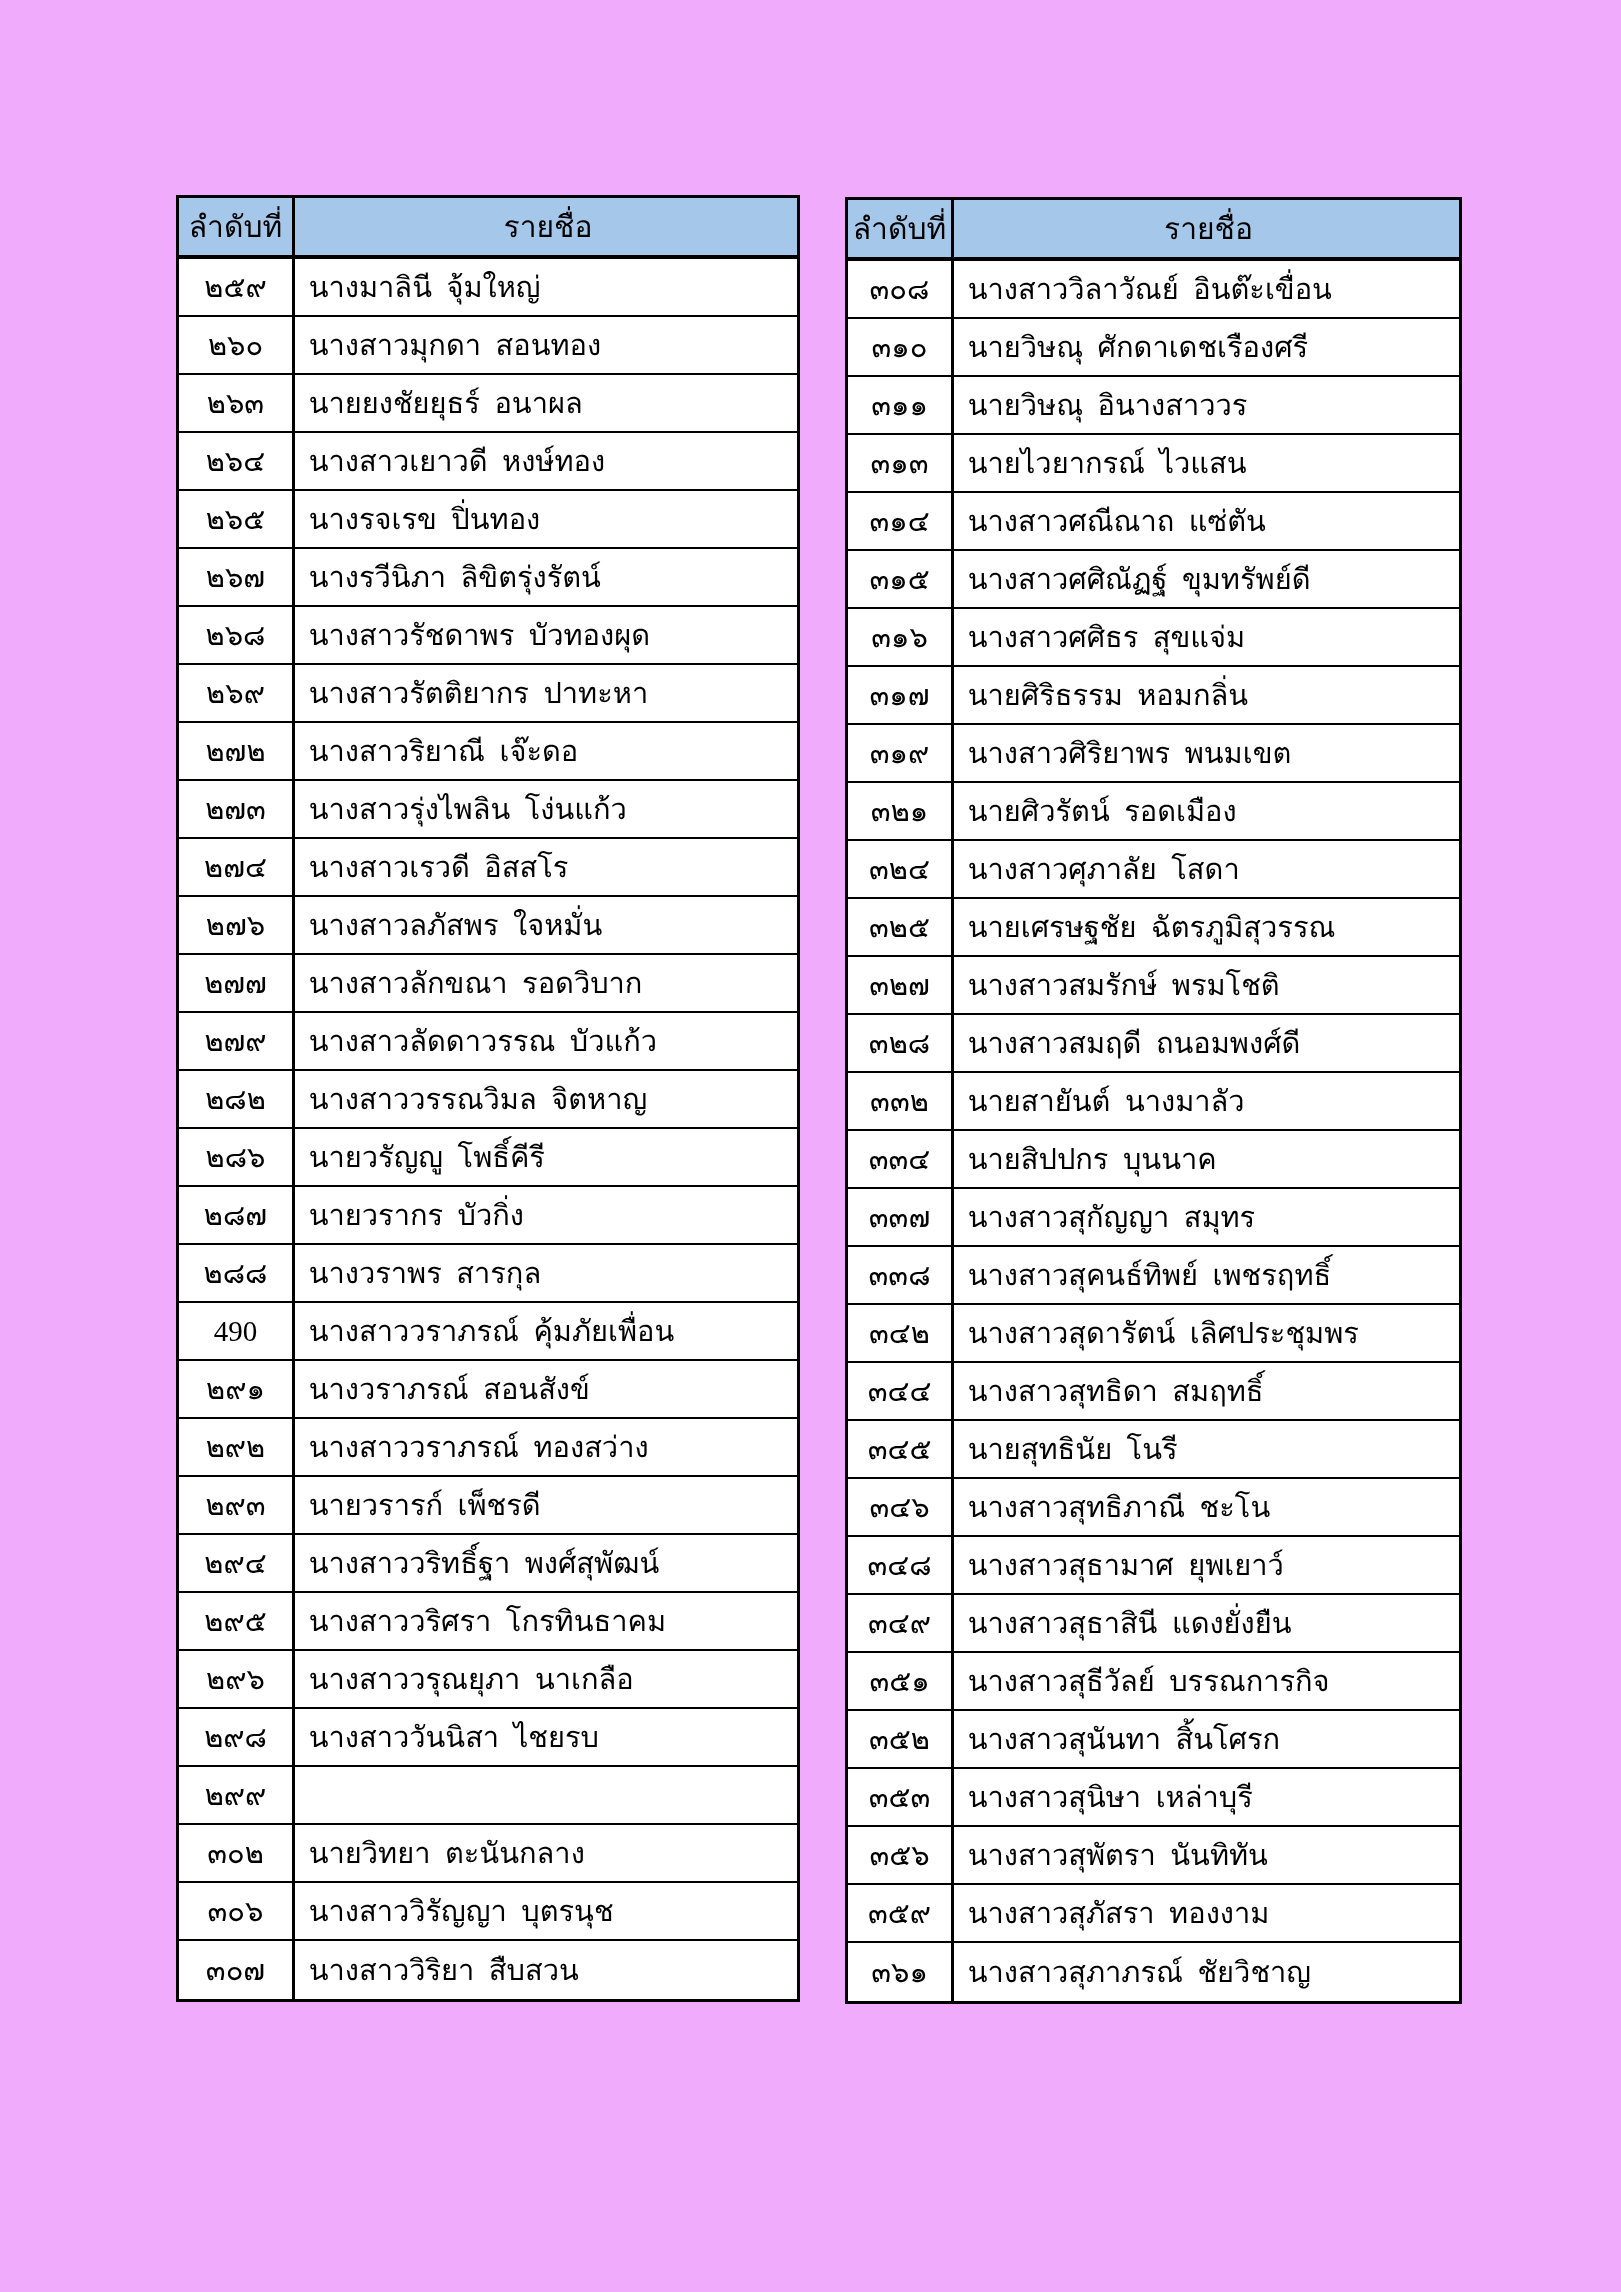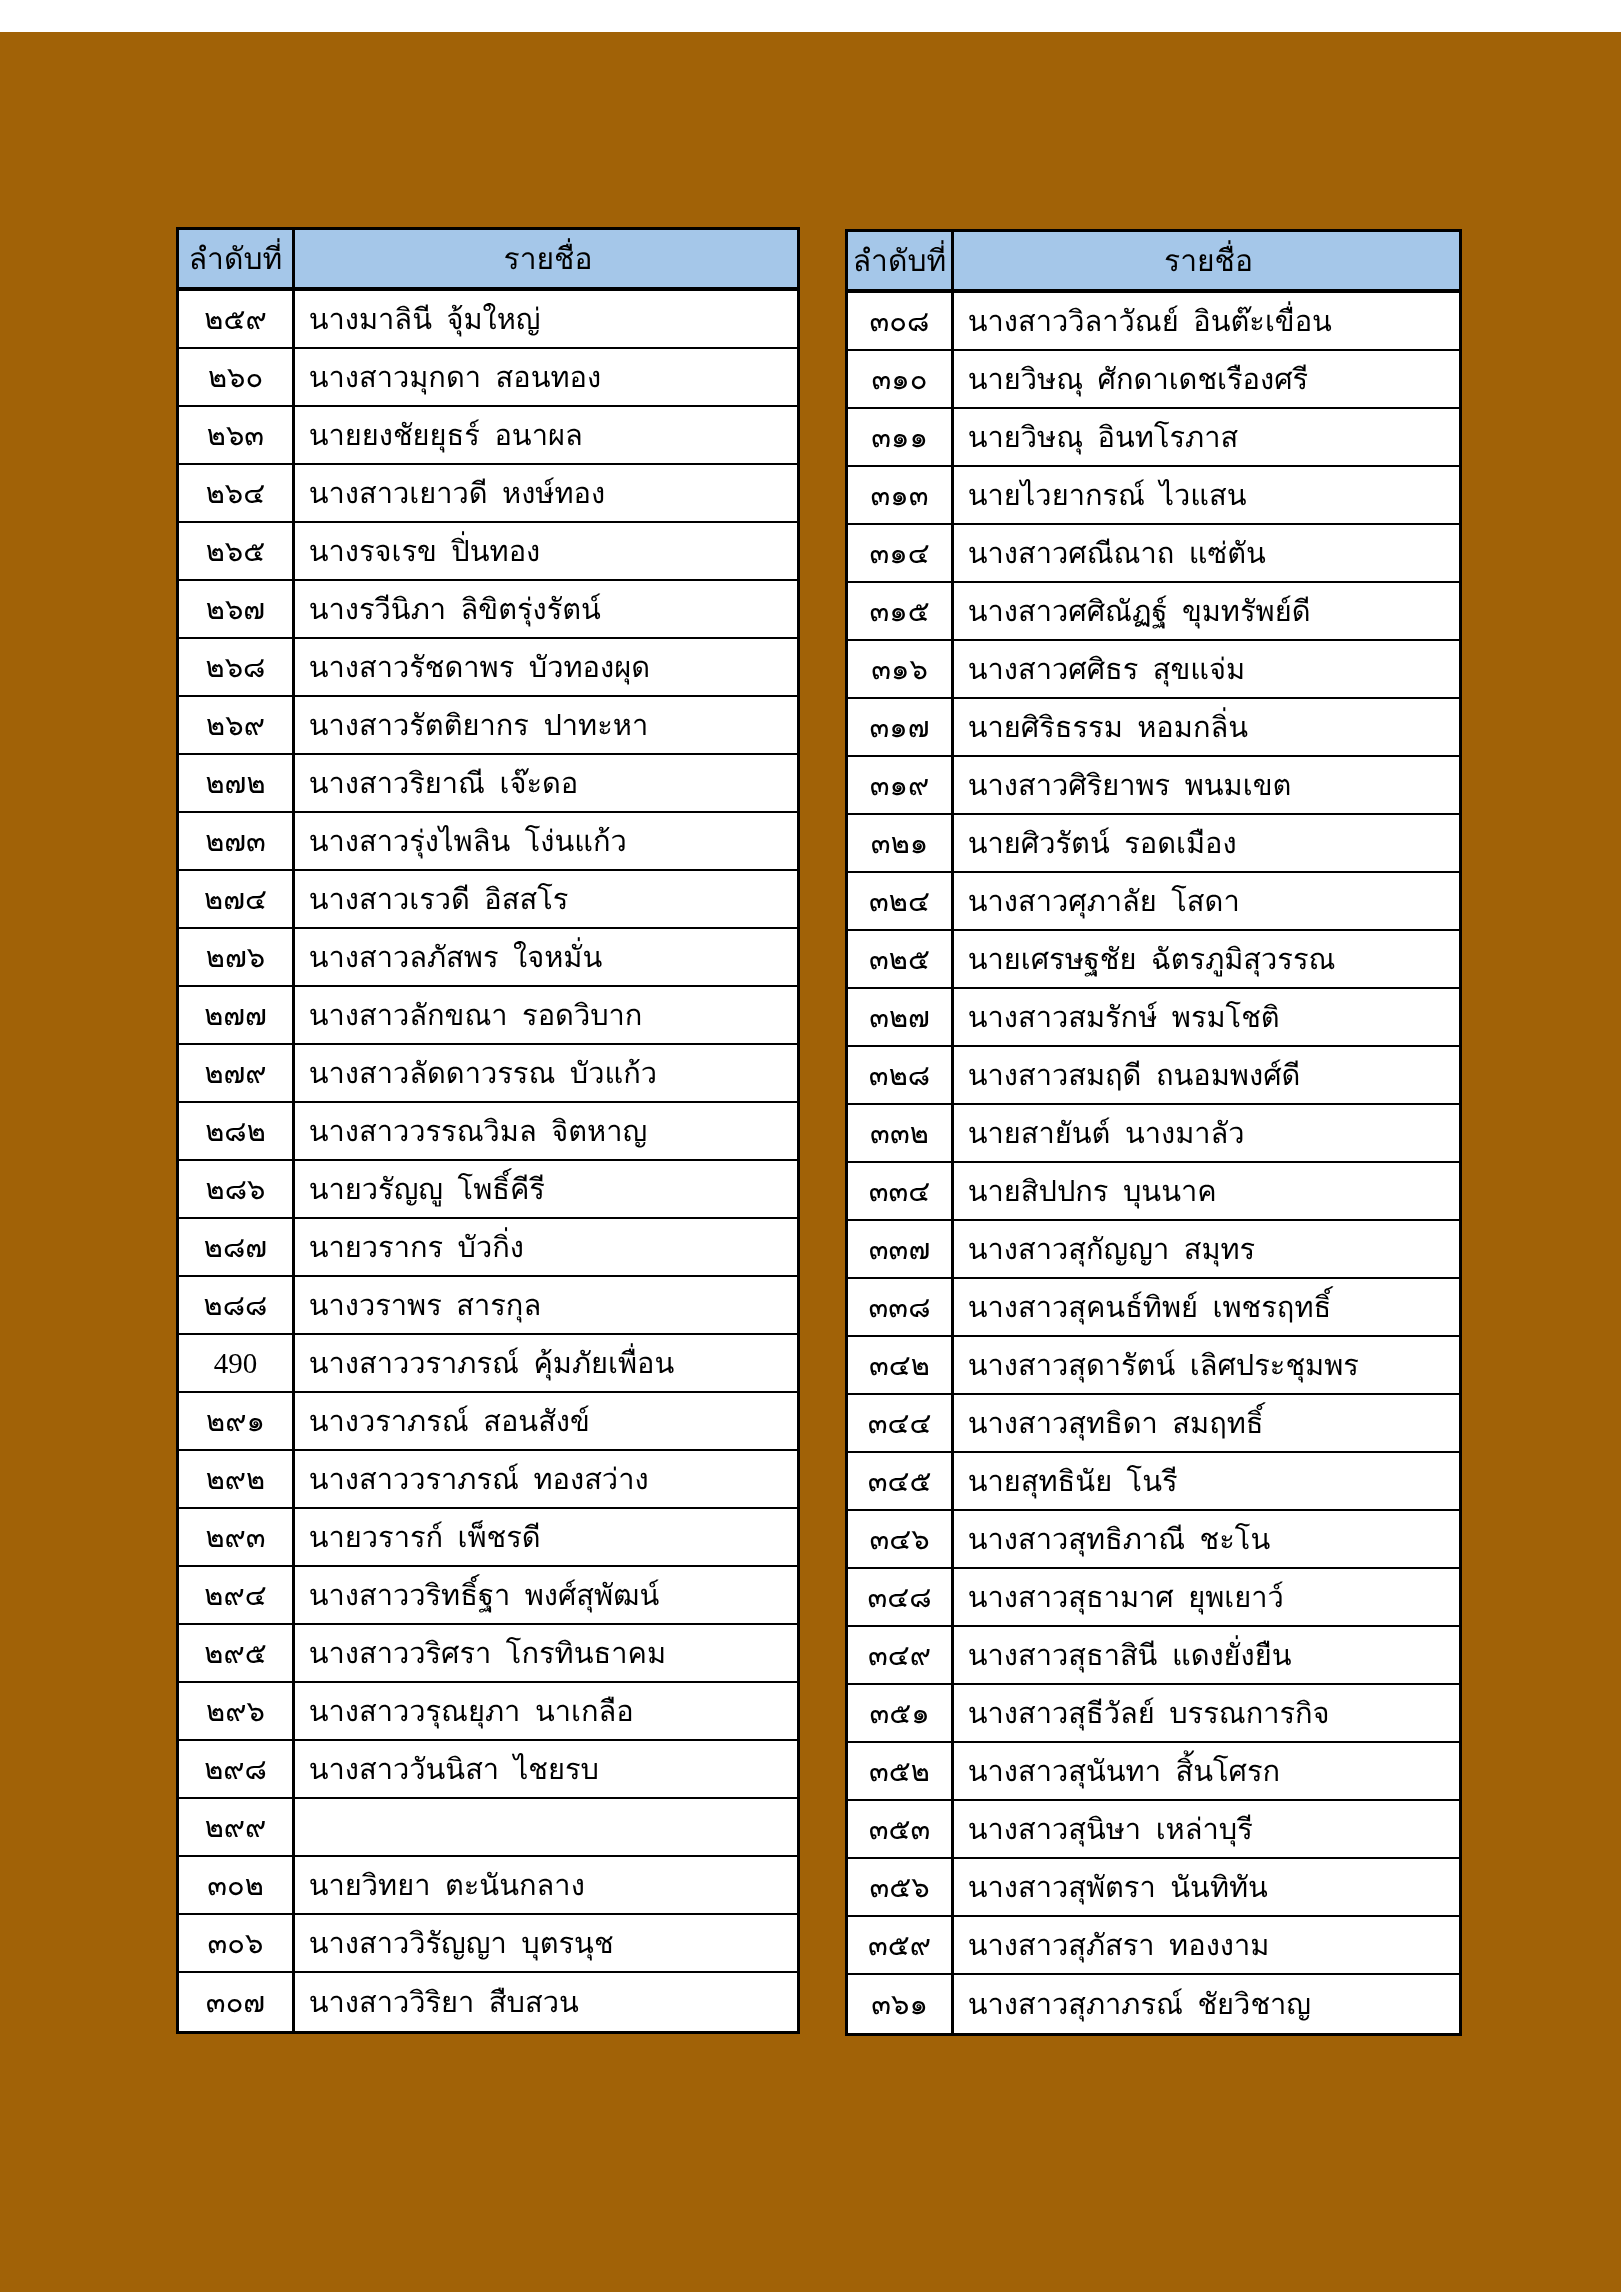--- a/index.html
+++ b/index.html
@@ -4,21 +4,21 @@
 <style>
   html, body { margin: 0; padding: 0; }
   body {
     width: 1621px; height: 2293px;
     background: #ffffff;
     font-family: "Liberation Serif", "DejaVu Serif", serif;
     color: #000000;
     position: relative;
     overflow: hidden;
   }
-  .page { position: absolute; inset: 0; background: #a16207; margin-top: 32px; }
+  .page { position: absolute; inset: 0; background: #f0abfc; }
   .names-table {
     position: absolute;
     border: 3.9px solid #000000;
     background: #ffffff;
     box-sizing: border-box;
   }
   .names-table.left  { left: 176px; top: 195px; width: 624px; }
   .names-table.right { left: 845px; top: 197px; width: 617px; }
   .thead {
     display: flex;
@@ -201,21 +201,21 @@
         <div class="row">
           <div class="cell no">๓๐๘</div>
           <div class="cell name">นางสาววิลาวัณย์  อินต๊ะเขื่อน</div>
         </div>
         <div class="row">
           <div class="cell no">๓๑๐</div>
           <div class="cell name">นายวิษณุ  ศักดาเดชเรืองศรี</div>
         </div>
         <div class="row">
           <div class="cell no">๓๑๑</div>
-          <div class="cell name">นายวิษณุ  อินทโรภาส</div>
+          <div class="cell name">นายวิษณุ  อินางสาววร</div>
         </div>
         <div class="row">
           <div class="cell no">๓๑๓</div>
           <div class="cell name">นายไวยากรณ์  ไวแสน</div>
         </div>
         <div class="row">
           <div class="cell no">๓๑๔</div>
           <div class="cell name">นางสาวศณีณาถ  แซ่ตัน</div>
         </div>
         <div class="row">

